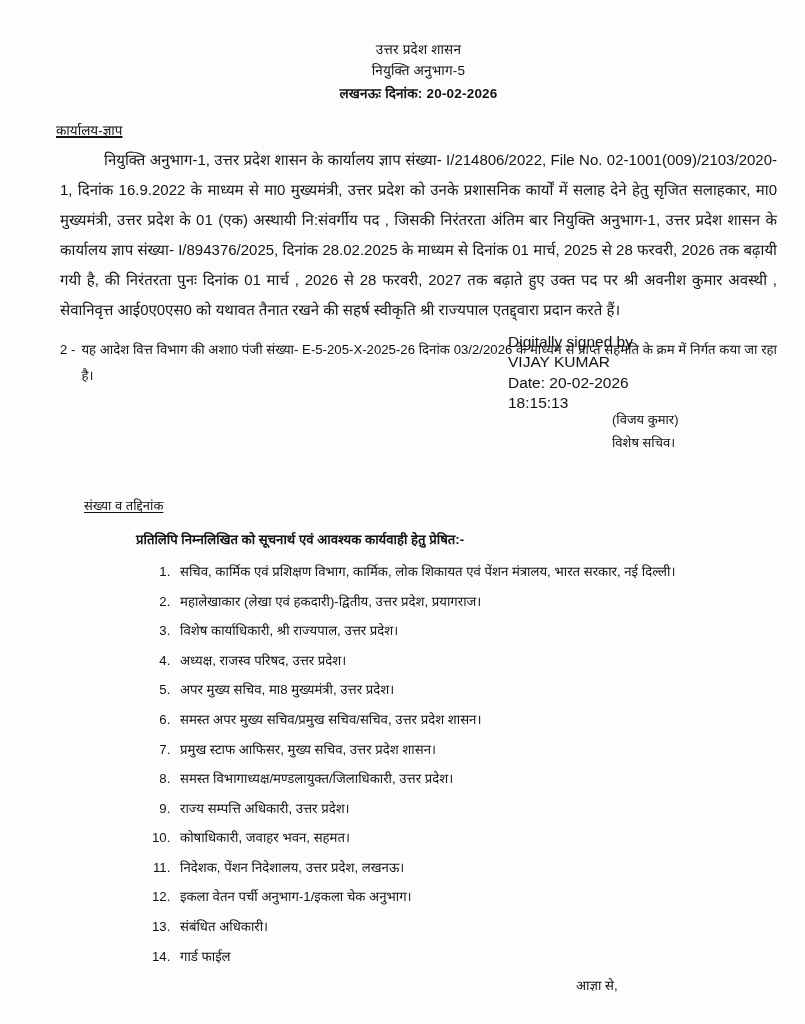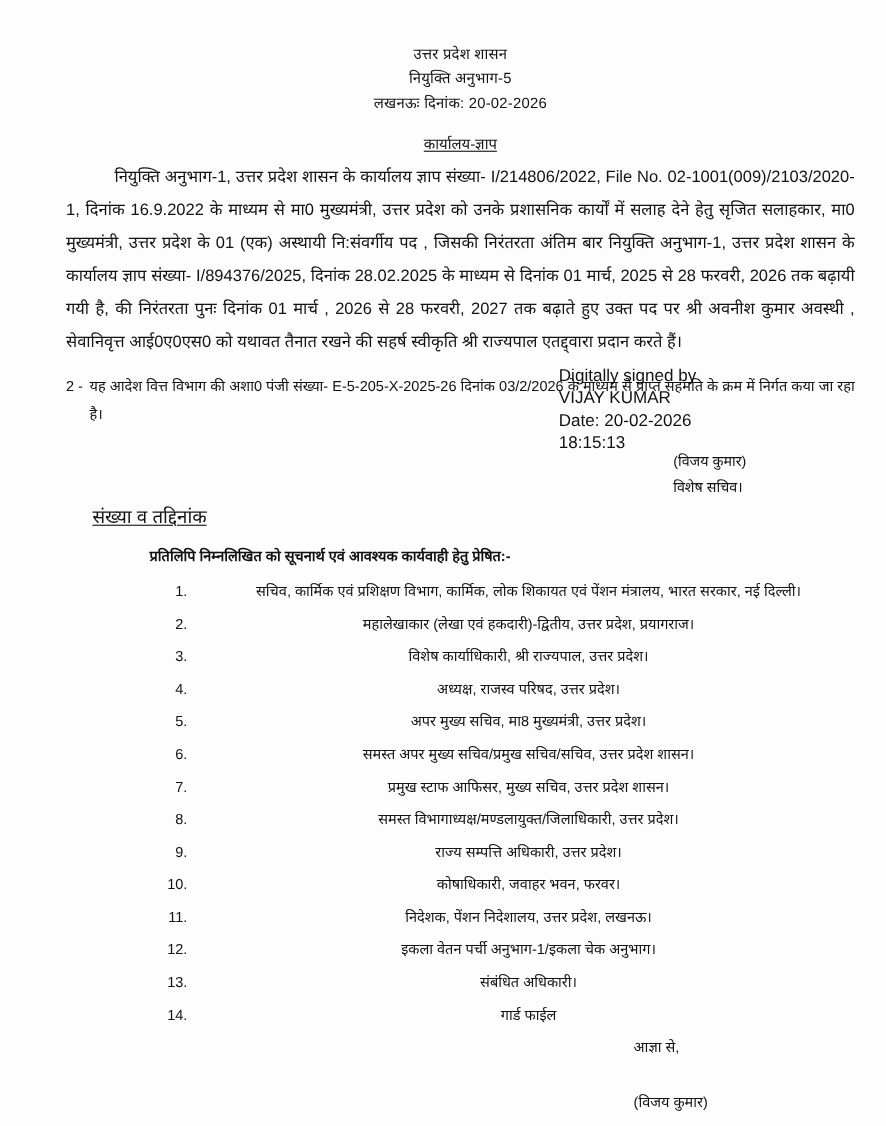--- a/index.html
+++ b/index.html
@@ -25,25 +25,26 @@
   .doc-header {
     text-align: center;
     line-height: 1.55;
   }
   .doc-header .hline {
     font-size: 13.5px;
     letter-spacing: 0.2px;
   }
   .doc-header .hline.place {
     margin-top: 2px;
+    font-weight: bold;
   }
   .title-wrap {
-    text-align: center;
     margin-top: 16px;
     margin-bottom: 6px;
+    text-decoration: underline;
   }
   .title-wrap .title {
     font-size: 13.5px;
     text-decoration: underline;
     text-underline-offset: 2px;
   }
   .body-para {
     font-size: 15px;
     line-height: 2.0;
     text-align: justify;
@@ -82,42 +83,41 @@
     color: #111;
   }
   .sign-name-block {
     position: absolute;
     left: 612px;
     top: 408px;
     font-size: 13px;
     line-height: 1.8;
   }
   .num-date-label {
-    margin-top: 68px;
-    font-size: 17px;
+    margin-top: 108px;
+    font-size: 13px;
     text-decoration: underline;
     text-underline-offset: 2px;
     padding-left: 28px;
   }
   .copy-line {
     font-size: 13.2px;
     margin-top: 16px;
     padding-left: 80px;
     font-weight: bold;
   }
   ol.recipients {
     margin: 14px 0 0 0;
     padding-left: 118px;
     font-size: 13.2px;
     line-height: 1.52;
   }
   ol.recipients li {
     margin-bottom: 9.5px;
     padding-left: 6px;
-    text-align: center;
   }
   .order-by {
     margin-top: 6px;
     padding-left: 520px;
     font-size: 13.2px;
   }
   .footer-sign {
     margin-top: 30px;
     padding-left: 520px;
     font-size: 13.2px;
@@ -165,21 +165,21 @@
   <ol class="recipients">
     <li>सचिव, कार्मिक एवं प्रशिक्षण विभाग, कार्मिक, लोक शिकायत एवं पेंशन मंत्रालय, भारत सरकार, नई दिल्ली।</li>
     <li>महालेखाकार (लेखा एवं हकदारी)-द्वितीय, उत्तर प्रदेश, प्रयागराज।</li>
     <li>विशेष कार्याधिकारी, श्री राज्यपाल, उत्तर प्रदेश।</li>
     <li>अध्यक्ष, राजस्व परिषद, उत्तर प्रदेश।</li>
     <li>अपर मुख्य सचिव, मा8 मुख्यमंत्री, उत्तर प्रदेश।</li>
     <li>समस्त अपर मुख्य सचिव/प्रमुख सचिव/सचिव, उत्तर प्रदेश शासन।</li>
     <li>प्रमुख स्टाफ आफिसर, मुख्य सचिव, उत्तर प्रदेश शासन।</li>
     <li>समस्त विभागाध्यक्ष/मण्डलायुक्त/जिलाधिकारी, उत्तर प्रदेश।</li>
     <li>राज्य सम्पत्ति अधिकारी, उत्तर प्रदेश।</li>
-    <li>कोषाधिकारी, जवाहर भवन, फरवर।</li>
+    <li>कोषाधिकारी, जवाहर भवन, सहमत।</li>
     <li>निदेशक, पेंशन निदेशालय, उत्तर प्रदेश, लखनऊ।</li>
     <li>इकला वेतन पर्ची अनुभाग-1/इकला चेक अनुभाग।</li>
     <li>संबंधित अधिकारी।</li>
     <li>गार्ड फाईल</li>
   </ol>
 
   <div class="order-by">आज्ञा से,</div>
 
   <div class="footer-sign">
     <div>(विजय कुमार)</div>

